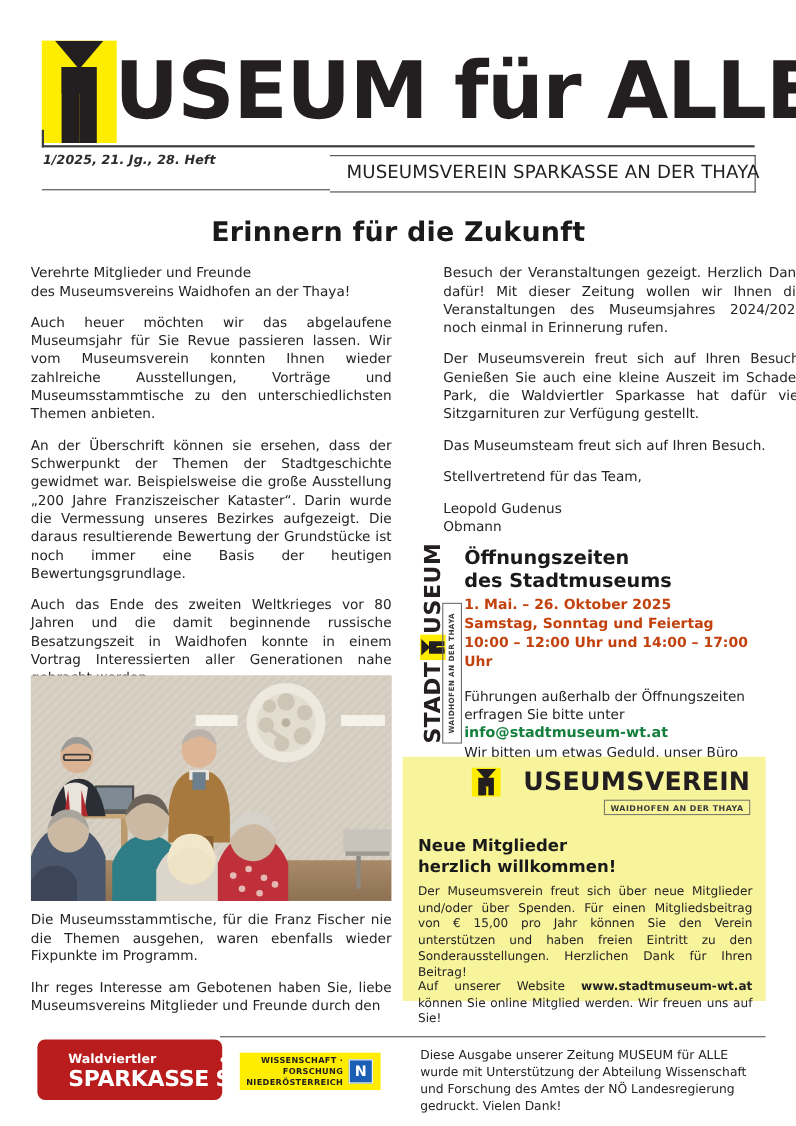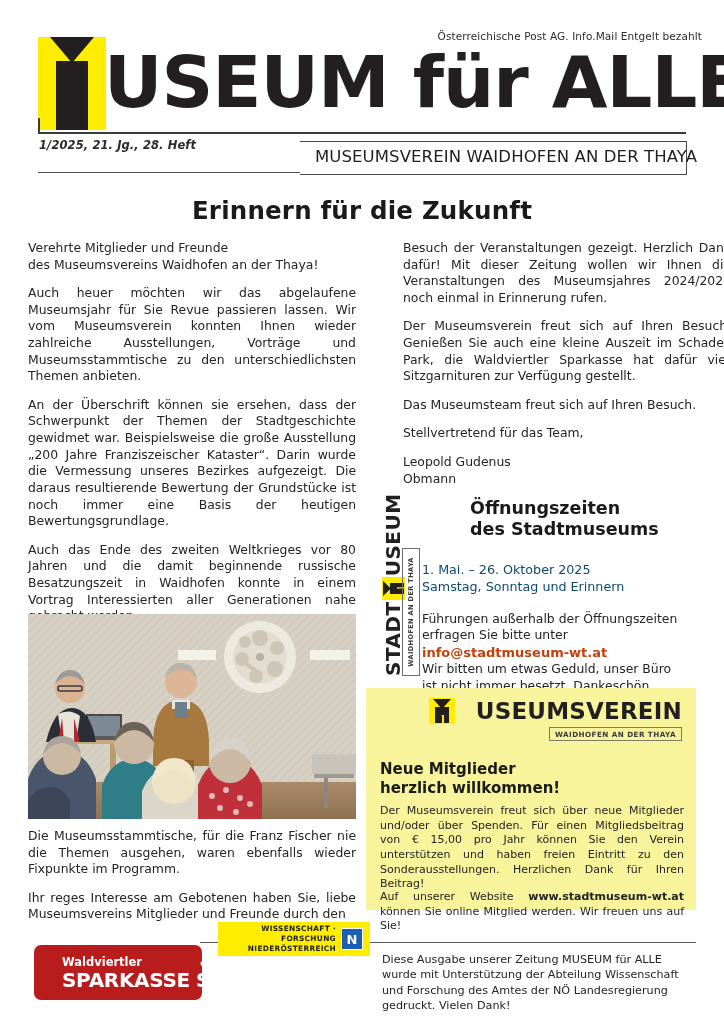--- a/index.html
+++ b/index.html
@@ -89,24 +89,24 @@
     display:inline-block;margin:0 1px;
   }
   .vlogo-sub{
     position:absolute;left:36px;top:178px;width:126px;height:16px;
     transform:rotate(-90deg);transform-origin:0 0;
     border:1px solid #6e6e6e;
     font-size:6.6px;font-weight:700;color:#3a3a3a;letter-spacing:.35px;
     display:flex;align-items:center;justify-content:center;
   }
   .hours-body{position:absolute;left:56px;top:0;width:274px;}
-  .hours-h{font-size:17.5px;font-weight:700;color:#1a1a1a;line-height:1.22;margin-left:48px;}
-  .hours-t{font-size:12.7px;color:#0c4a6e;line-height:1.35;margin-top:20px;}
+  .hours-h{font-size:17.5px;font-weight:700;color:#1a1a1a;line-height:1.22;}
+  .hours-t{font-size:12.7px;color:#c2410c;line-height:1.35;margin-top:0;font-weight:bold;}
   .hours-t2{font-size:12.4px;color:#242424;line-height:1.33;margin-top:16px;}
-  .hours-mail{font-size:13px;font-weight:700;color:#c2410c;}
+  .hours-mail{font-size:13px;font-weight:700;color:#15803d;}
   
   .memberbox{
     position:absolute;left:366px;top:688px;width:330px;height:222px;
     background:#f7f49c;
   }
   .mv-logo{position:absolute;right:14px;top:10px;display:flex;flex-direction:column;align-items:flex-end;}
   .mv-row{display:flex;align-items:center;gap:20px;}
   .mv-sq{width:26px;height:26px;background:#ffed00;position:relative;}
   .mv-word{
     font-size:23px;font-weight:700;color:#231f20;letter-spacing:.2px;
@@ -134,21 +134,21 @@
   }
   .sparkasse{
     position:absolute;left:34px;top:945px;width:168px;height:55px;
     background:#b91c1c;border-radius:7px;color:#fff;
   }
   .sp1{position:absolute;left:28px;top:10px;font-size:11.5px;font-weight:700;}
   .sp2{position:absolute;left:28px;top:23px;font-size:20px;font-weight:700;letter-spacing:-.3px;display:flex;align-items:center;}
   .sp-s{position:relative;margin-left:6px;display:inline-block;}
   .sp-dot{position:absolute;left:50%;top:-7px;width:5px;height:5px;background:#fff;border-radius:50%;transform:translateX(-50%);}
   .wfn{
-    position:absolute;left:218px;top:922px;width:152px;height:34px;
+    position:absolute;left:218px;top:957px;width:128px;height:34px;
     background:#ffed00;display:flex;align-items:center;
   }
   .wfn-t{
     flex:1;text-align:right;padding-right:5px;font-size:7.4px;font-weight:700;
     color:#1d1d1d;letter-spacing:.3px;line-height:1.35;
   }
   .wfn-n{
     width:20px;height:20px;background:#1a5fb4;color:#fff;margin-right:7px;
     display:flex;align-items:center;justify-content:center;
     font-size:13px;font-weight:700;border:1.5px solid #fff;
@@ -156,41 +156,40 @@
   .foottext{
     position:absolute;left:382px;top:952px;width:316px;
     font-size:11.2px;color:#242424;line-height:1.38;
   }
 </style>
 </head>
 <body>
 
 <div id="page">
 
-  <div class="postline">Österreichische Post AG. Info.Mail Entgelt bezahlt</div>
 
   <div class="masthead">
     <div class="mlogo">
       <svg width="68" height="93" viewBox="0 0 68 93" aria-hidden="true">
         <rect x="0" y="0" width="68" height="93" fill="#ffed00"></rect>
         <polygon points="12,0 56,0 34,26" fill="#231f20"></polygon>
         <polygon points="18,24 50,24 50,93 34,93 34,48 18,48" fill="#231f20"></polygon>
         <polygon points="18,24 34,48 34,93 18,93" fill="#231f20"></polygon>
       </svg>
     </div>
     <div class="mword">USEUM für ALLE</div>
   </div>
 
   <div class="rule-left-tick"></div>
   <div class="rule-top"></div>
 
   <div class="issue">1/2025, 21. Jg., 28. Heft</div>
 
   <div class="vereinbox">
-    <span>MUSEUMSVEREIN WAIDHOFEN AN DER THAYA</span>
+    <span>MUSEUMSVEREIN SPARKASSE AN DER THAYA</span>
   </div>
   <div class="rule-head-line"></div>
 
   <div class="headline">Erinnern für die Zukunft</div>
 
   <div class="col col-left">
     <p class="nojust"><span style="white-space:pre-line">Verehrte Mitglieder und Freunde
 des Museumsvereins Waidhofen an der Thaya!</span></p>
     <p>Auch heuer möchten wir das abgelaufene Museumsjahr für Sie Revue passieren lassen. Wir vom Museumsverein konnten Ihnen wieder zahlreiche Ausstellungen, Vorträge und Museumsstammtische zu den unterschiedlichsten Themen anbieten.</p>
     <p>An der Überschrift können sie ersehen, dass der Schwerpunkt der Themen der Stadtgeschichte gewidmet war. Beispielsweise die große Ausstellung „200 Jahre Franziszeischer Kataster“. Darin wurde die Vermessung unseres Bezirkes aufgezeigt. Die daraus resultierende Bewertung der Grundstücke ist noch immer eine Basis der heutigen Bewertungsgrundlage.</p>
@@ -310,21 +309,22 @@
       <div class="vlogo-sub">WAIDHOFEN AN DER THAYA</div>
     </div>
 
     <div class="hours-body">
       <div class="hours-h">
         <div>Öffnungszeiten</div>
         <div>des Stadtmuseums</div>
       </div>
       <div class="hours-t">
         <div>1. Mai. – 26. Oktober 2025</div>
-        <div>Samstag, Sonntag und Erinnern</div>
+        <div>Samstag, Sonntag und Feiertag</div>
+        <div>10:00 – 12:00 Uhr und 14:00 – 17:00 Uhr</div>
       </div>
       <div class="hours-t2">
         <div>Führungen außerhalb der Öffnungszeiten</div>
         <div>erfragen Sie bitte unter</div>
         <div class="hours-mail">info@stadtmuseum-wt.at</div>
         <div>Wir bitten um etwas Geduld, unser Büro</div>
         <div>ist nicht immer besetzt. Dankeschön</div>
       </div>
     </div>
   </div>

